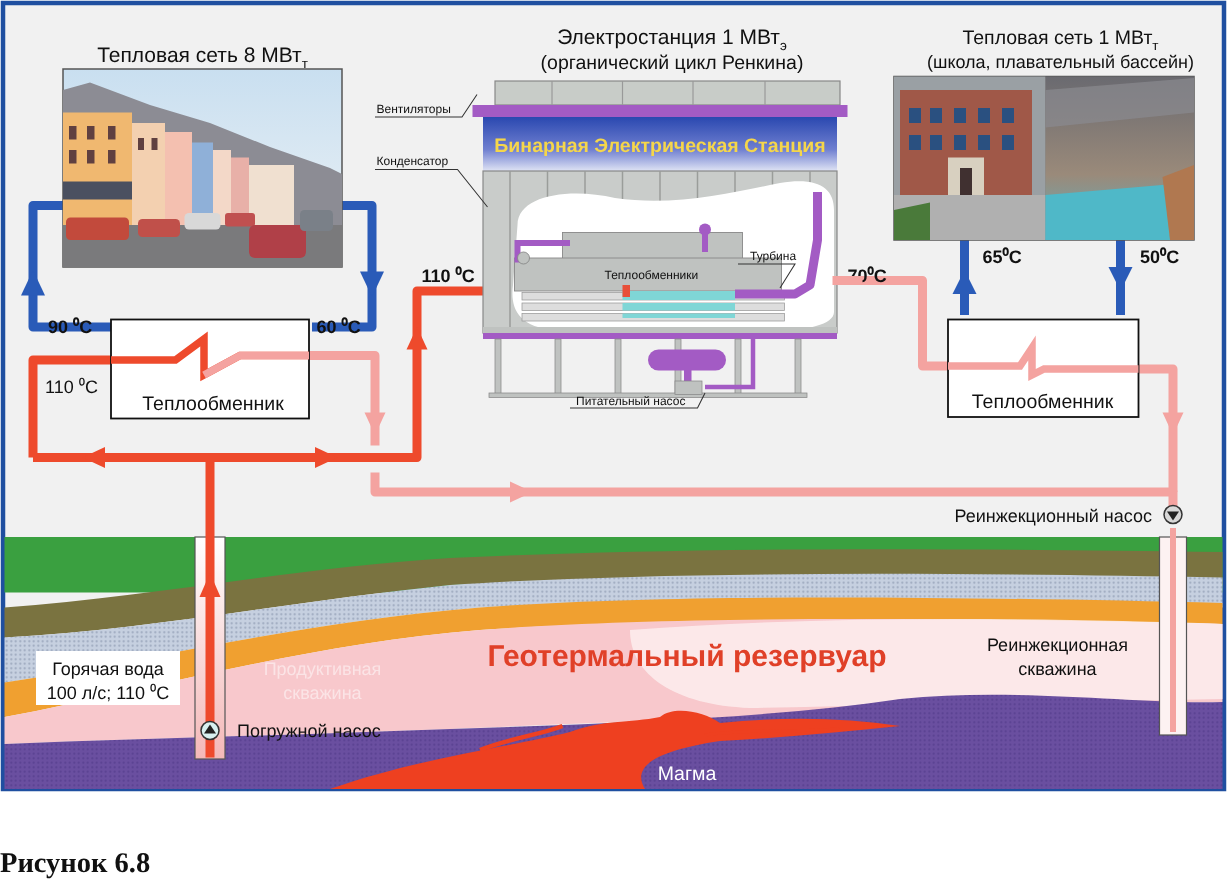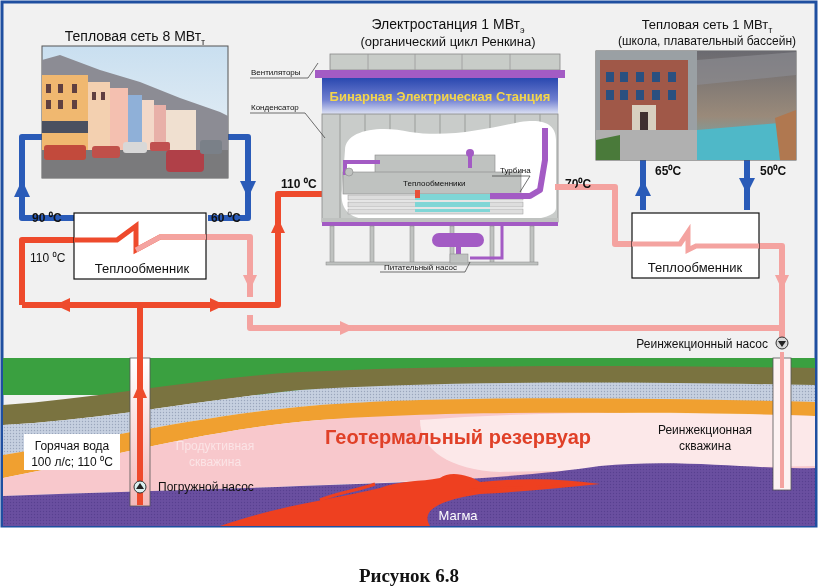--- a/index.html
+++ b/index.html
@@ -1,19 +1,19 @@
 <!DOCTYPE html>
 <html><head>
 <meta charset="utf-8">
 <style>
   html,body{margin:0;padding:0;background:#ffffff;}
   body{width:818px;height:588px;position:relative;overflow:hidden;font-family:"Liberation Sans",sans-serif;}
   #frame{position:absolute;left:0;top:0;width:818px;height:530px;}
   svg text{font-family:"Liberation Sans",sans-serif;}
-  .caption{position:absolute;left:0;top:565px;width:818px;text-align:center;font-family:"Liberation Serif",serif;font-weight:bold;font-size:19px;color:#111;}
+  .caption{position:absolute;left:0;top:565px;width:818px;text-align:left;font-family:"Liberation Serif",serif;font-weight:bold;font-size:19px;color:#111;}
 </style>
 </head>
 <body>
 
 <div id="frame">
 <svg width="818" height="530" viewBox="0 0 818 530" xmlns="http://www.w3.org/2000/svg">
   <defs>
     <linearGradient id="stationHeader" x1="0" y1="0" x2="0" y2="1">
       <stop offset="0" stop-color="#2a48b0"></stop>
       <stop offset="0.6" stop-color="#6f7fd0"></stop>

